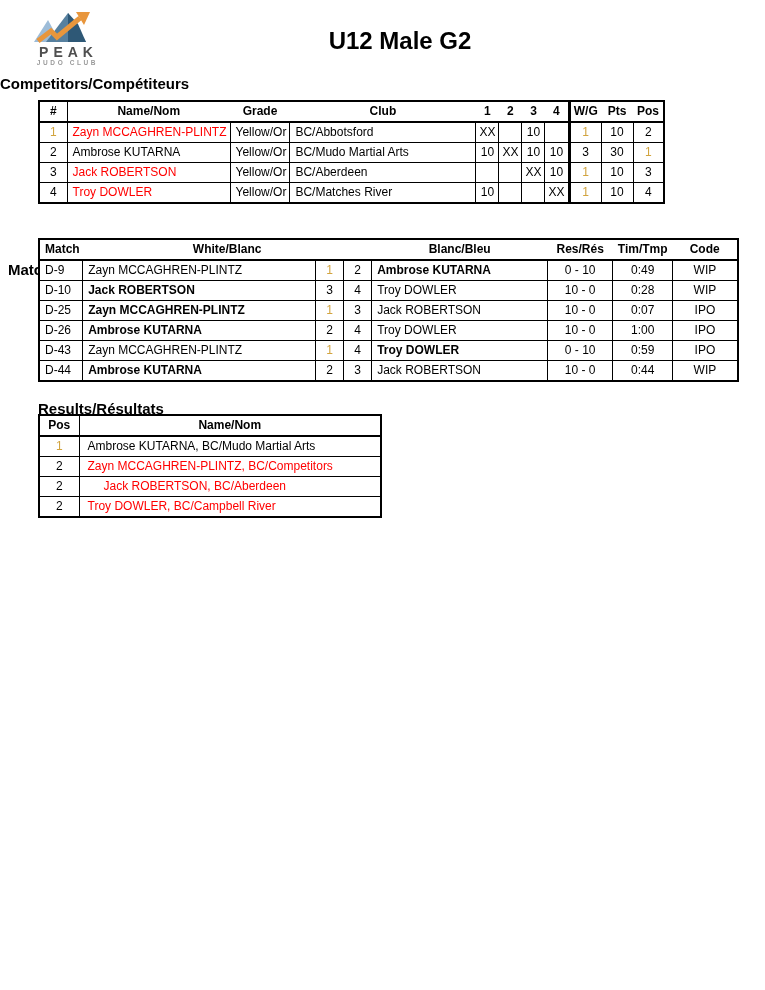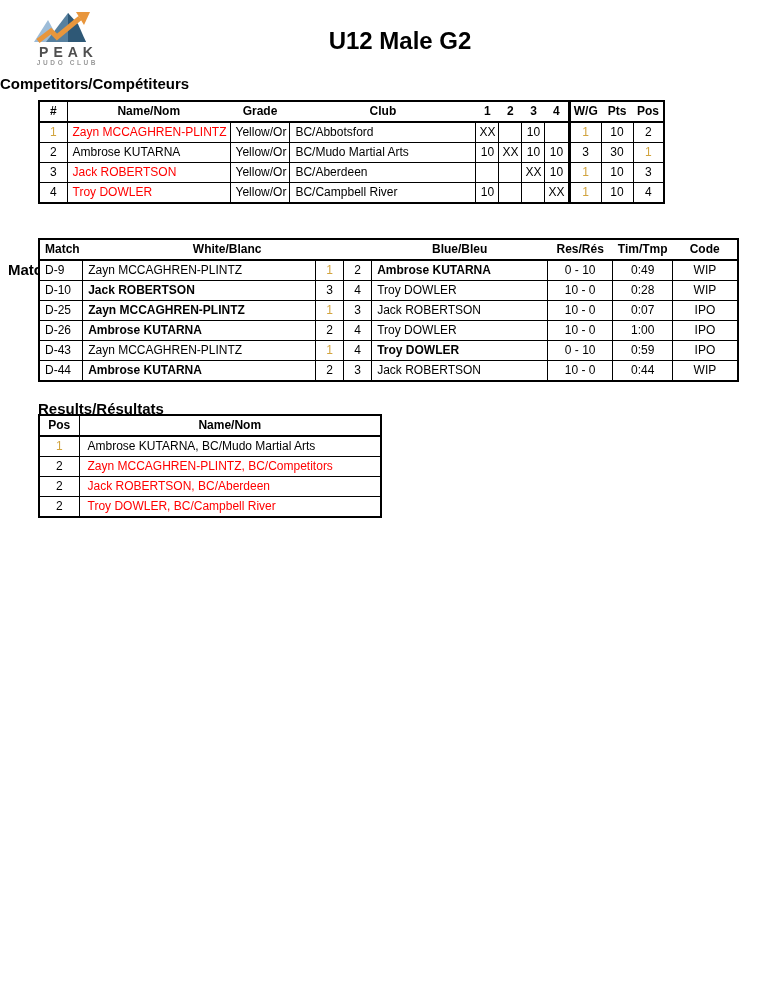--- a/index.html
+++ b/index.html
@@ -127,21 +127,21 @@
       <td class="ctr">XX</td>
       <td class="ctr">10</td>
       <td class="ctr gold wg-div">1</td>
       <td class="ctr">10</td>
       <td class="ctr">3</td>
     </tr>
     <tr>
       <td class="ctr">4</td>
       <td class="lft red">Troy DOWLER</td>
       <td class="lft">Yellow/Or</td>
-      <td class="lft">BC/Campbell River</td>
+      <td class="lft">BC/Matches River</td>
       <td class="ctr">10</td>
       <td class="ctr"></td>
       <td class="ctr"></td>
       <td class="ctr">XX</td>
       <td class="ctr gold wg-div">1</td>
       <td class="ctr">10</td>
       <td class="ctr">4</td>
     </tr>
   </tbody>
     </table>
@@ -156,21 +156,21 @@
         <col style="width:28px">
       <col style="width:176px">
         <col style="width:65px">
         <col style="width:60px">
         <col style="width:65px">
     </colgroup>
     <tbody>
         <tr>
       <th class="lft" style="text-align:left">Match</th>
       <th colspan="3">White/Blanc</th>
-      <th>Blue/Bleu</th>
+      <th>Blanc/Bleu</th>
       <th>Res/Rés</th>
       <th>Tim/Tmp</th>
       <th>Code</th>
     </tr>
     <tr>
       <td class="lft">D-9</td>
       <td class="lft">Zayn MCCAGHREN-PLINTZ</td>
       <td class="ctr gold">1</td>
       <td class="ctr">2</td>
       <td class="lft bold">Ambrose KUTARNA</td>
@@ -246,21 +246,21 @@
     <tr>
       <td class="ctr gold">1</td>
       <td class="lft" style="padding-left:8px">Ambrose KUTARNA, BC/Mudo Martial Arts</td>
     </tr>
     <tr>
       <td class="ctr">2</td>
       <td class="lft red" style="padding-left:8px">Zayn MCCAGHREN-PLINTZ, BC/Competitors</td>
     </tr>
     <tr>
       <td class="ctr">2</td>
-      <td class="lft red" style="padding-left:8px">Jack ROBERTSON, BC/Aberdeen</td>
+      <td class="lft red" style="padding-left:24px">Jack ROBERTSON, BC/Aberdeen</td>
     </tr>
     <tr>
       <td class="ctr">2</td>
       <td class="lft red" style="padding-left:8px">Troy DOWLER, BC/Campbell River</td>
     </tr>
   </tbody>
     </table>
 
 </div>
 

